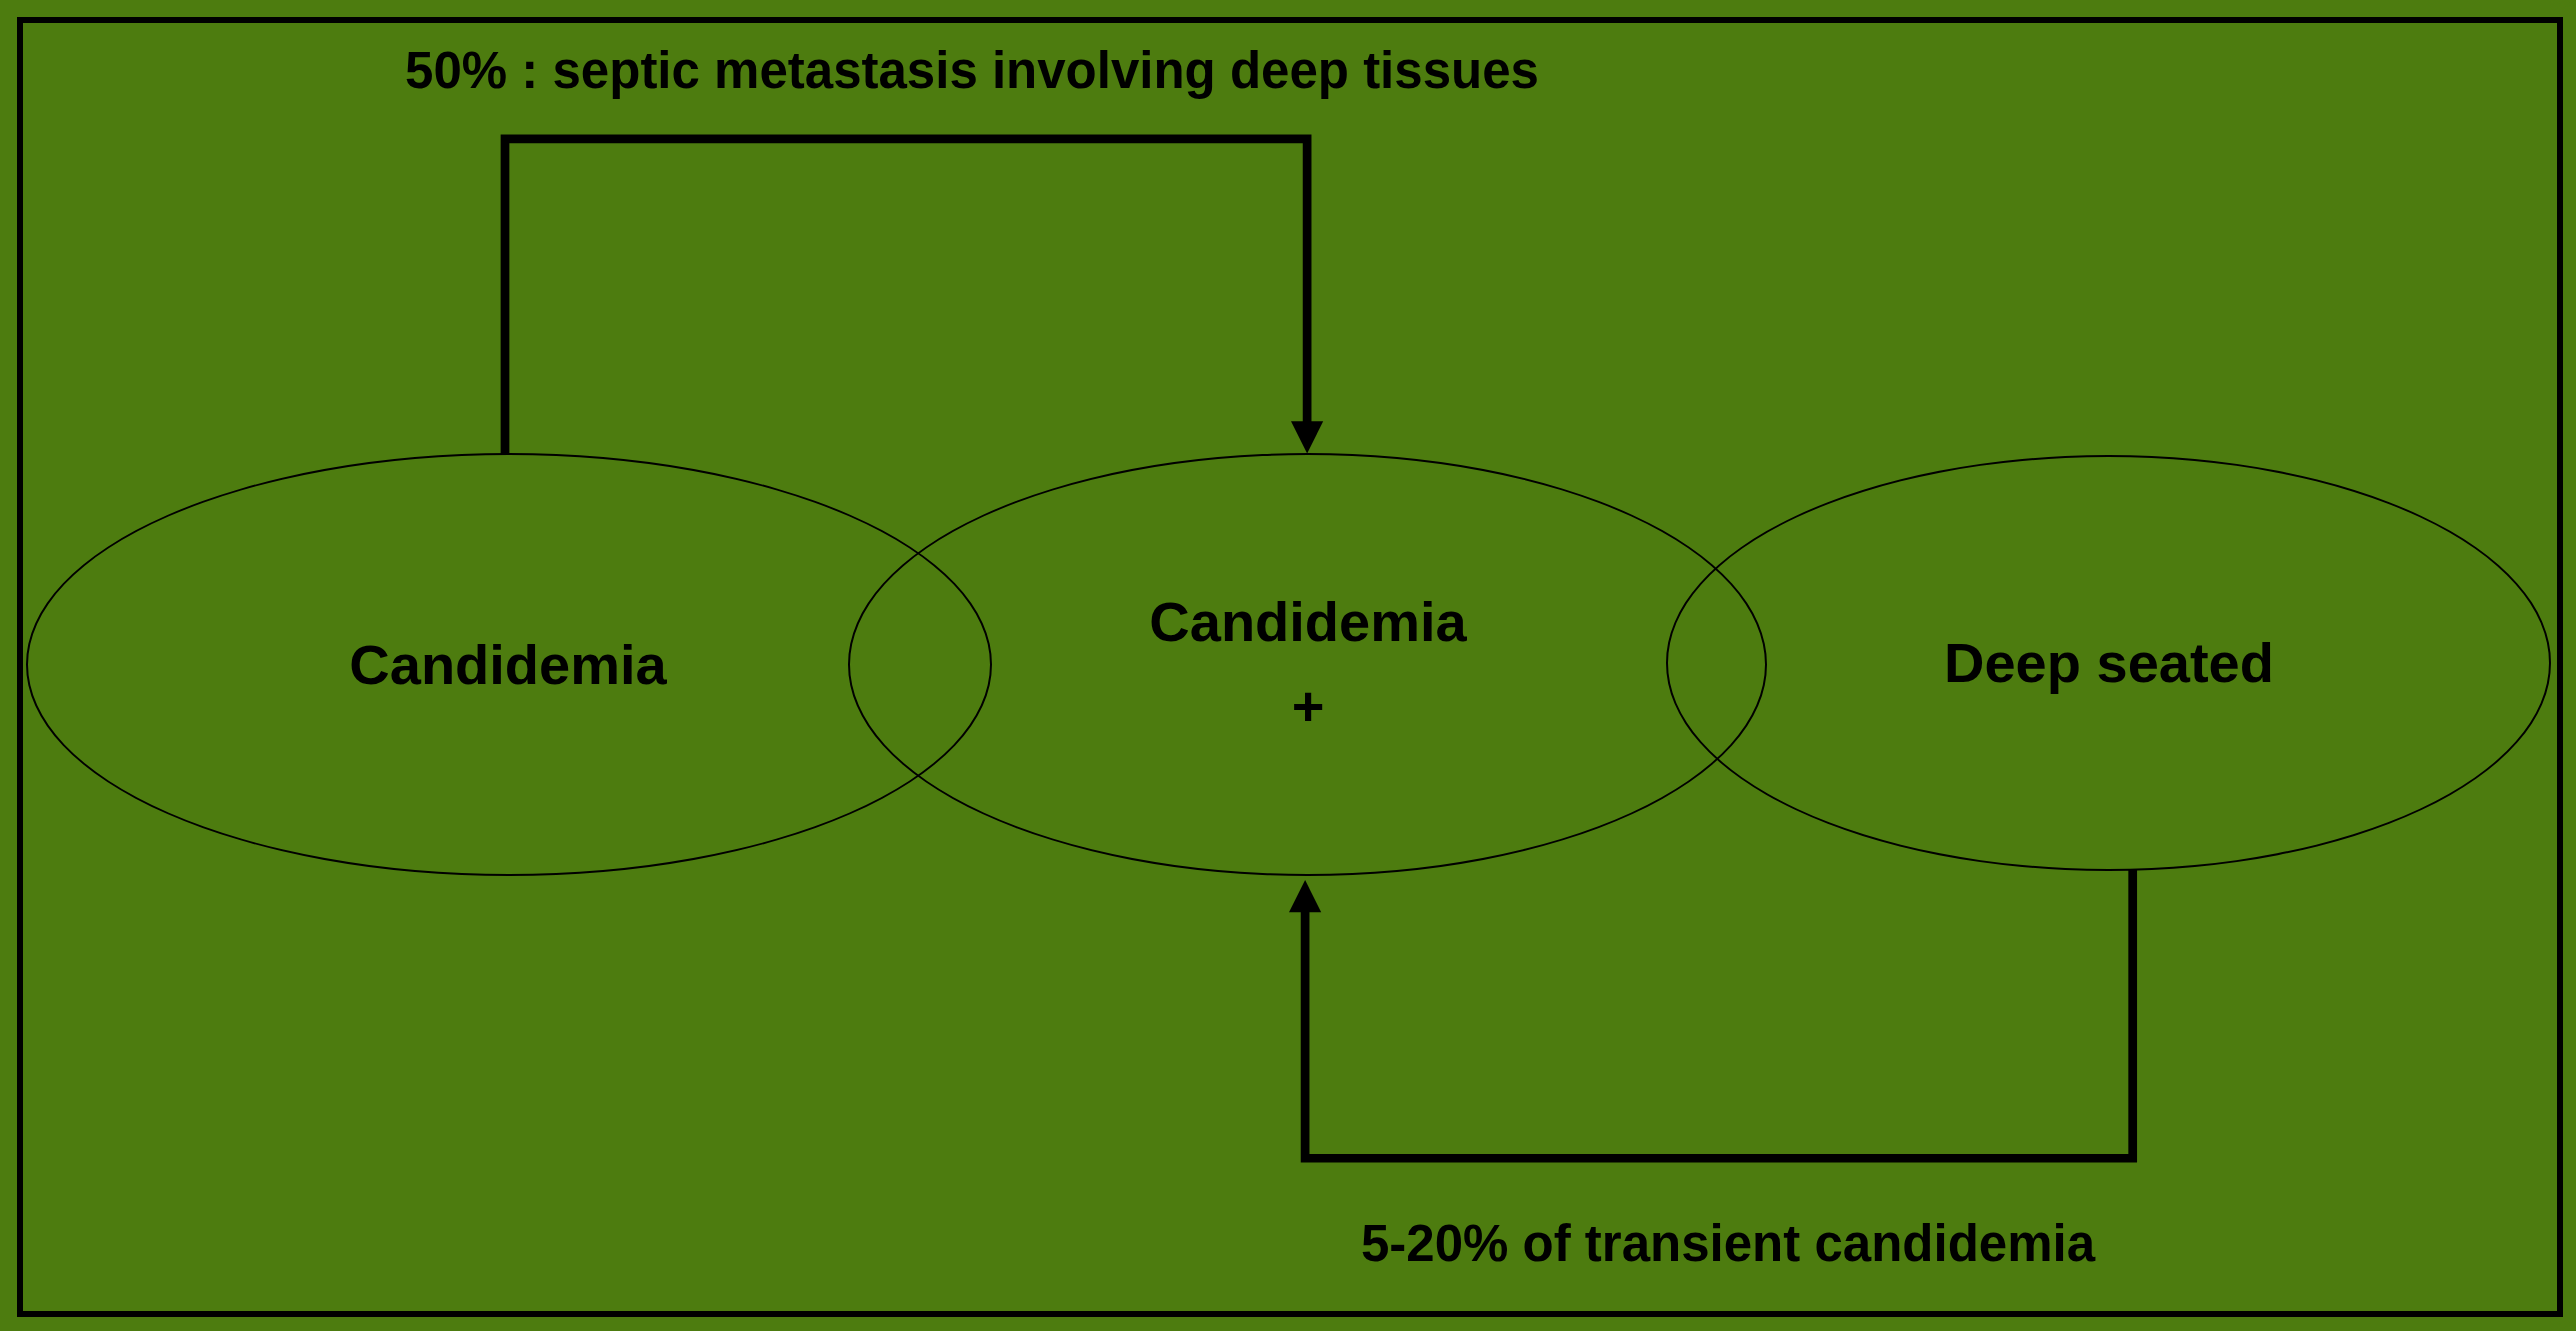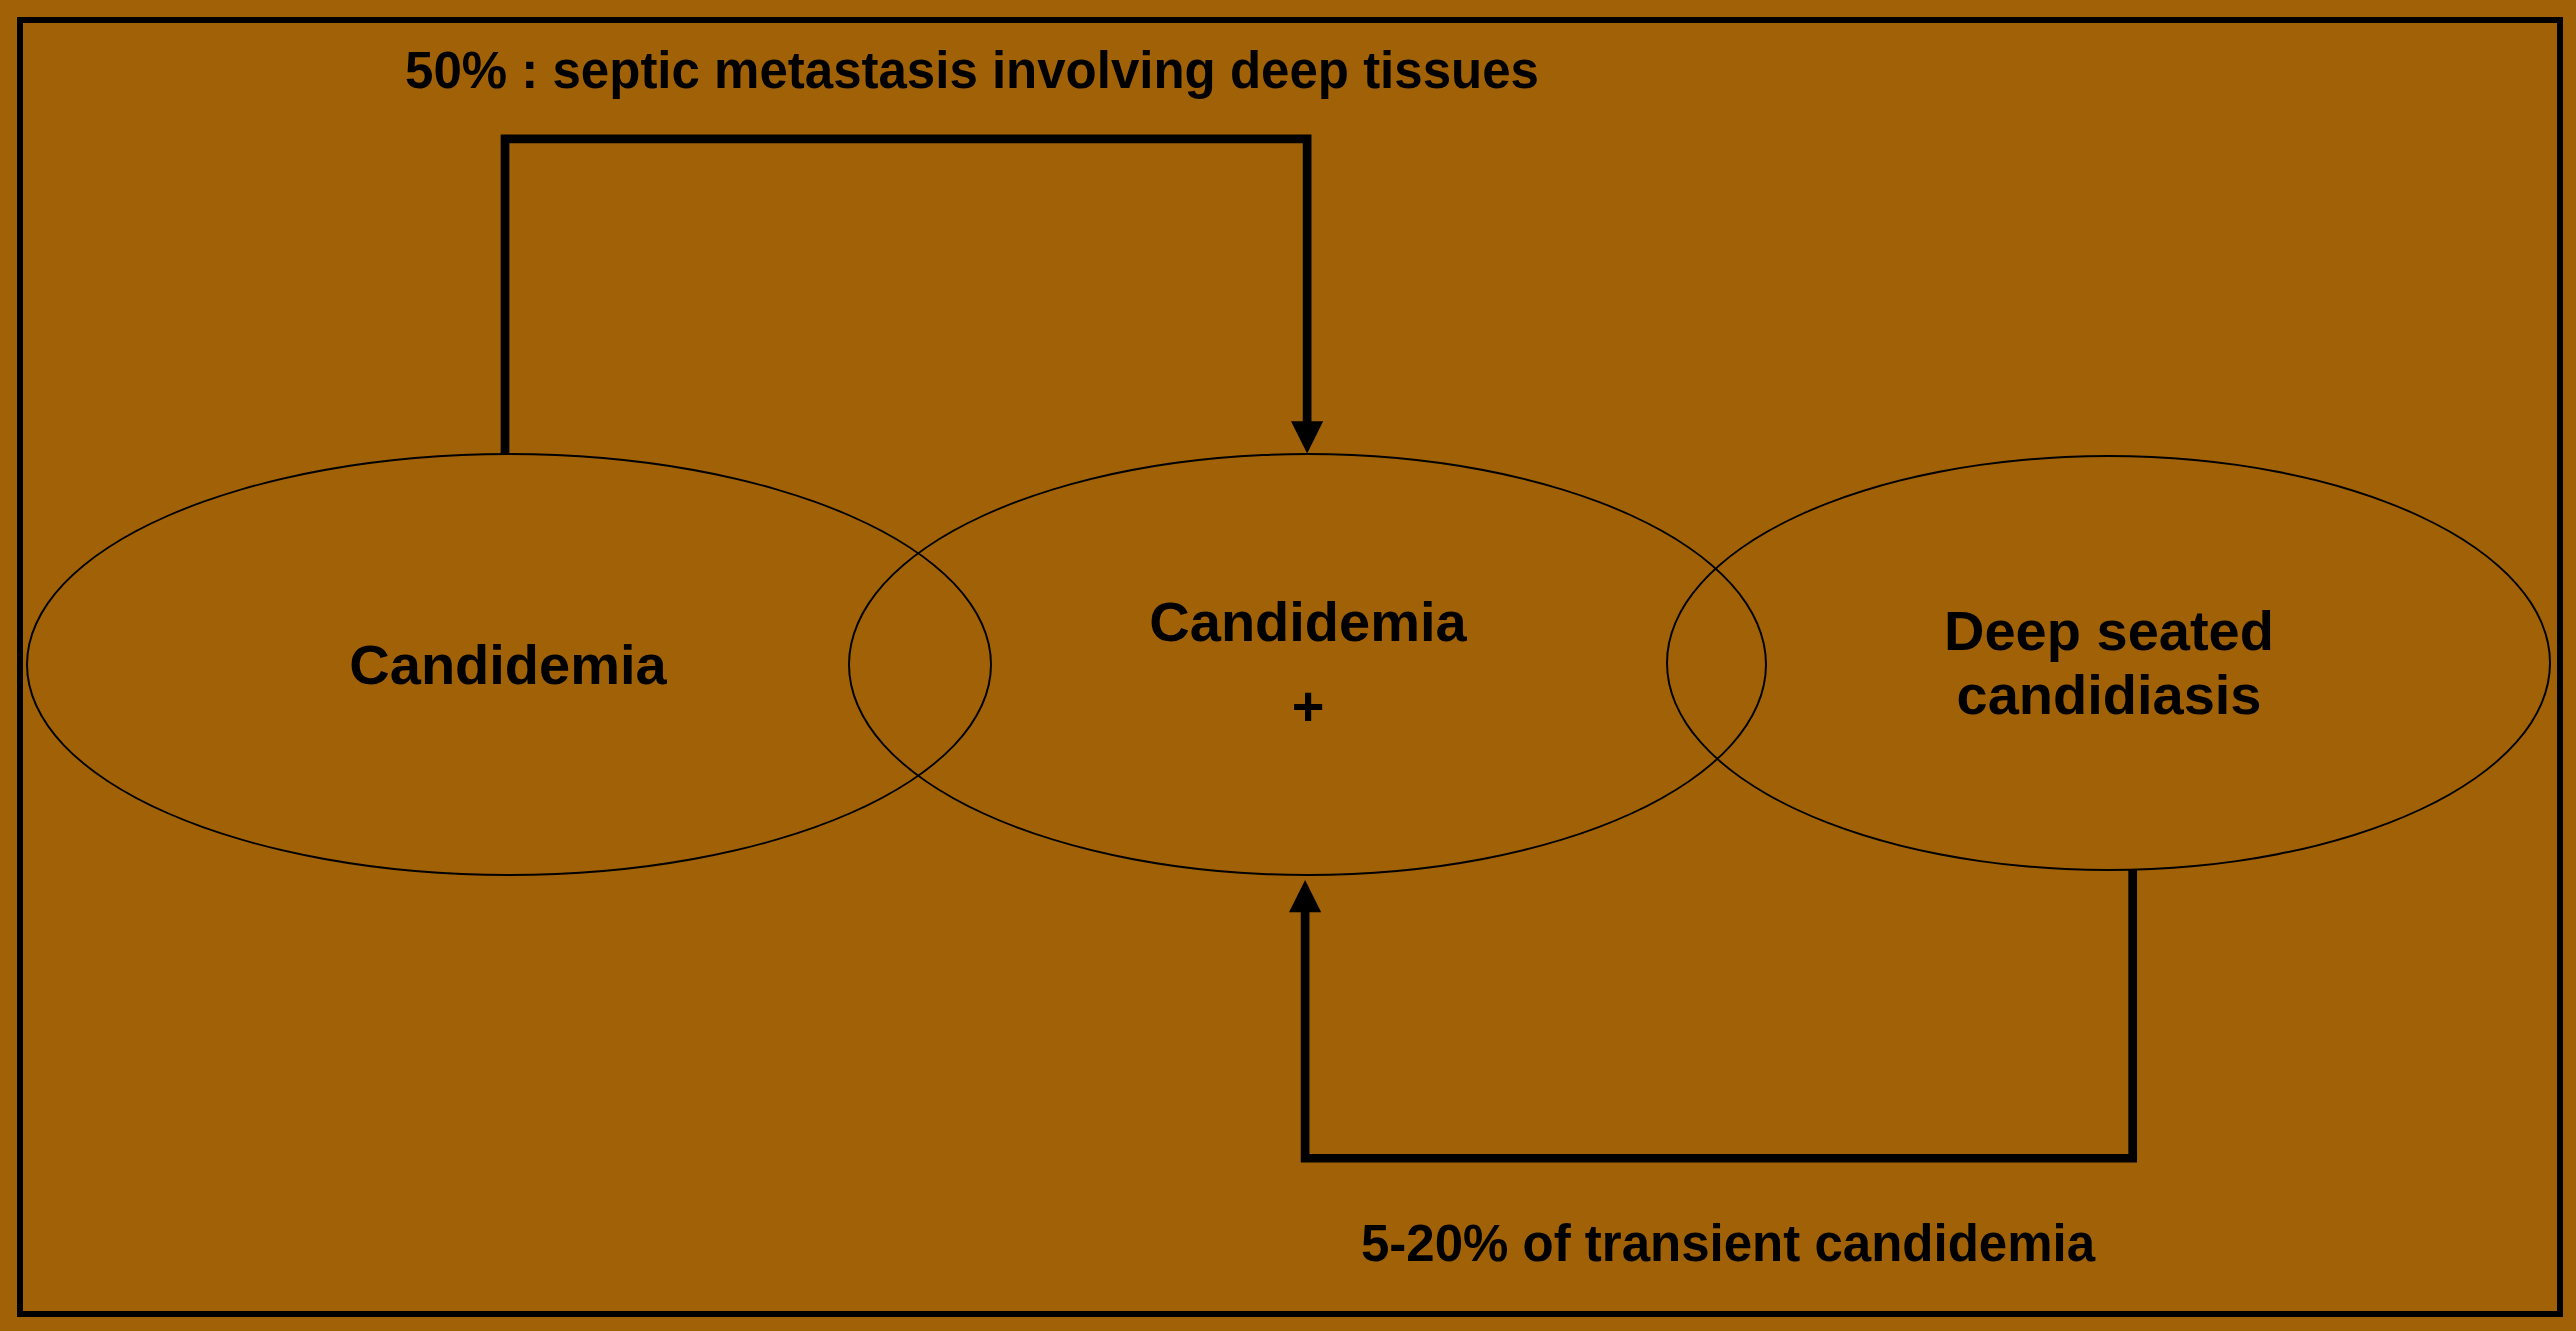--- a/index.html
+++ b/index.html
@@ -4,21 +4,21 @@
 <style>
   html, body {
     margin: 0;
     padding: 0;
     background: #ffffff;
   }
   .canvas {
     position: relative;
     width: 2576px;
     height: 1332px;
-    background: #a16207;
+    background: #4d7c0f;
     font-family: "Liberation Sans", sans-serif;
     color: #000000;
     overflow: hidden;
   }
   .frame {
     position: absolute;
     left: 17.4px;
     top: 17px;
     width: 2546px;
     height: 1300px;
@@ -93,19 +93,18 @@
 
   <div class="ellipse-label left-label">Candidemia</div>
 
   <div class="ellipse-label middle-label">
     <div>Candidemia</div>
     <div>+</div>
   </div>
 
   <div class="ellipse-label right-label">
     <div>Deep seated</div>
-    <div>candidiasis</div>
   </div>
 
   <div class="annotation bottom">5-20% of transient candidemia</div>
 
 </div>
 
 
 </body></html>

